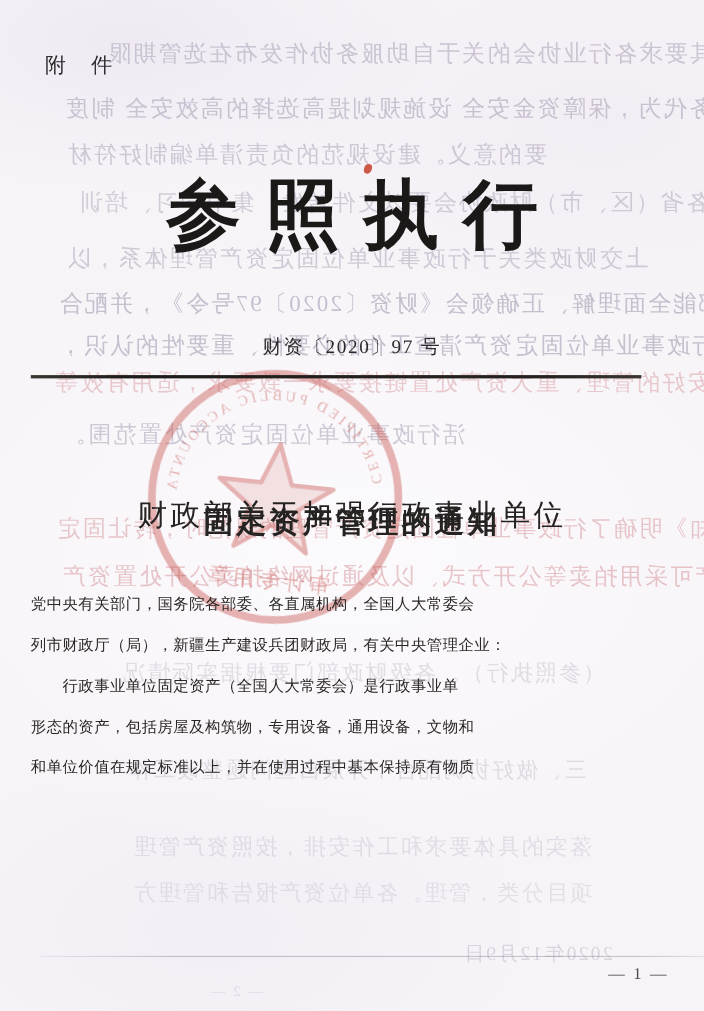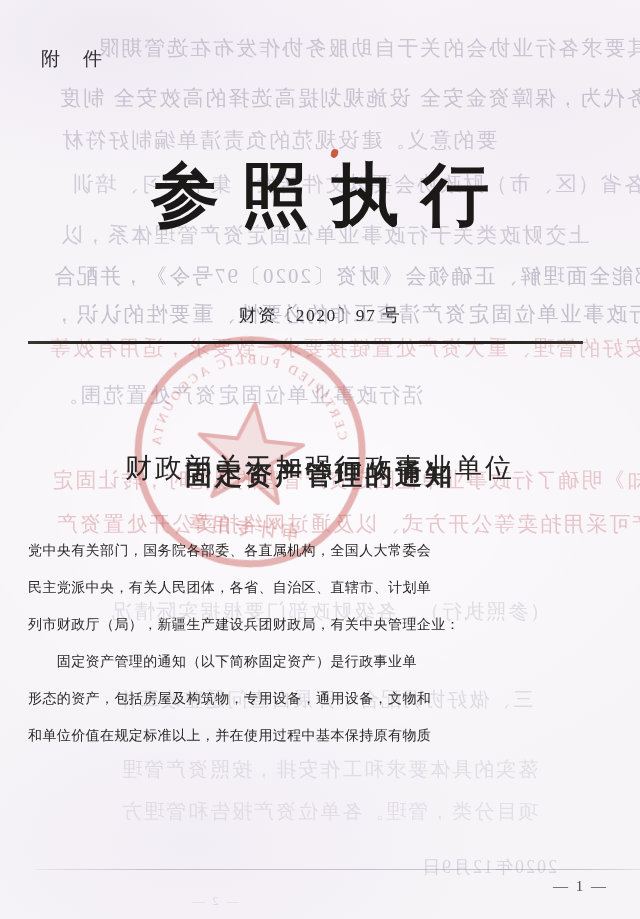--- a/index.html
+++ b/index.html
@@ -113,23 +113,22 @@
 
   <div class="docnum">财资〔2020〕97 号</div>
 
   <div class="rule"></div>
 
   <div class="ntitle l1">财政部关于加强行政事业单位</div>
   <div class="ntitle l2">固定资产管理的通知</div>
 
   <div class="bodyblock">
     <div class="bodyline">党中央有关部门，国务院各部委、各直属机构，全国人大常委会</div>
-    <div class="bodyline">民主党派中央，有关人民团体，各省、自治区、直辖市、计划单</div>
     <div class="bodyline">列市财政厅（局），新疆生产建设兵团财政局，有关中央管理企业：</div>
-    <div class="bodyline">　　固定资产管理的通知（以下简称固定资产）是行政事业单</div>
+    <div class="bodyline">　　行政事业单位固定资产（全国人大常委会）是行政事业单</div>
     <div class="bodyline">形态的资产，包括房屋及构筑物，专用设备，通用设备，文物和</div>
     <div class="bodyline">和单位价值在规定标准以上，并在使用过程中基本保持原有物质</div>
   </div>
 
   <div class="footline"></div>
   <div class="pagenum">— 1 —</div>
 
 </div>
 
 </body></html>

